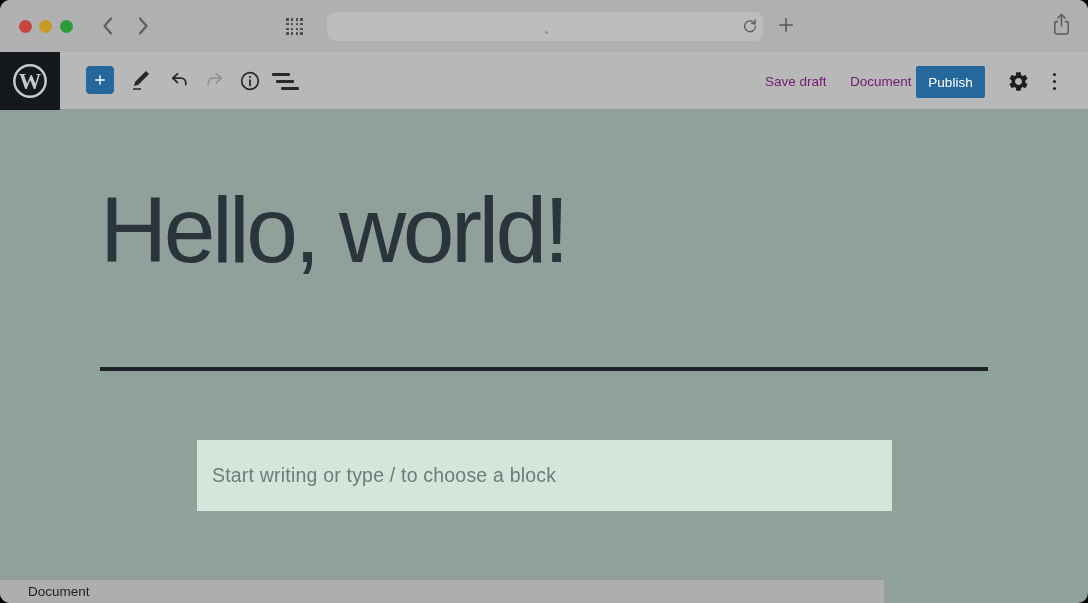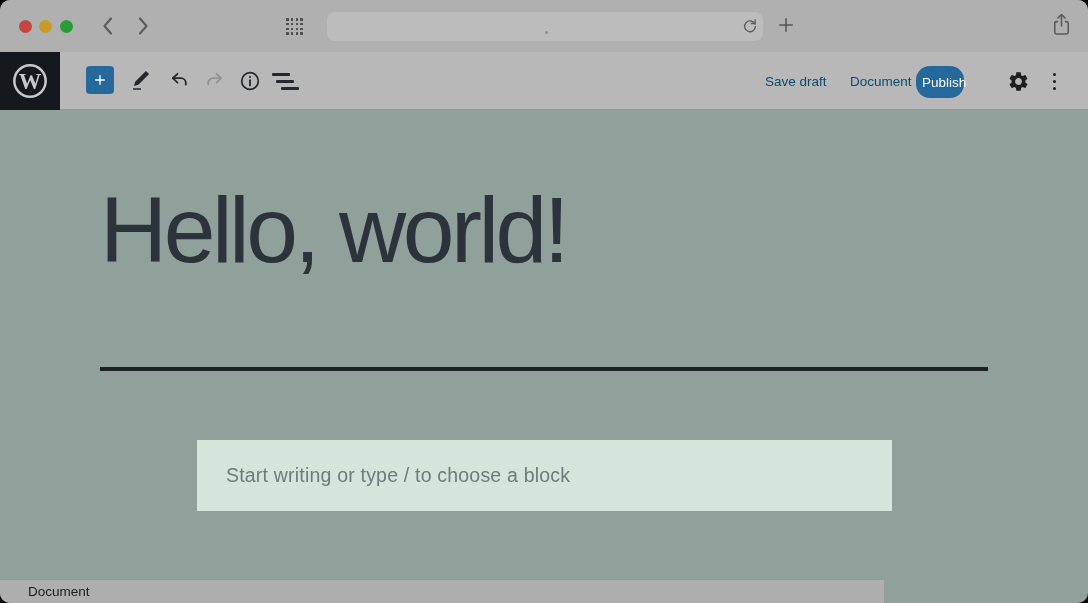--- a/index.html
+++ b/index.html
@@ -25,32 +25,32 @@
   .wp-toolbar{position:absolute;top:52px;left:0;width:1088px;height:58px;background:#b8b8b8;border-bottom:1px solid rgba(0,0,0,0.18);box-sizing:border-box;}
   .wp-logo{position:absolute;left:0;top:0;width:60px;height:58px;background:#15181c;border:none;display:flex;align-items:center;justify-content:center;}
   .inserter{position:absolute;left:86px;top:14px;width:28px;height:28px;background:#24689c;border:none;border-radius:4px;color:#fff;display:flex;align-items:center;justify-content:center;}
   .tbtn{position:absolute;top:11px;width:36px;height:36px;background:none;border:none;display:flex;align-items:center;justify-content:center;padding:0;}
   .b-pencil{left:123px;} .b-undo{left:161px;} .b-redo{left:197px;} .b-info{left:232px;} .b-list{left:268px;}
   .listview{width:28px;height:17px;position:relative;}
   .listview i{position:absolute;height:3px;background:#25292e;border-radius:1px;}
   .listview i:nth-child(1){left:0;top:0;width:18px;}
   .listview i:nth-child(2){left:4px;top:7px;width:18px;}
   .listview i:nth-child(3){left:9px;top:14px;width:18px;}
-  .txtbtn{position:absolute;top:22px;background:none;border:none;font-size:13.5px;color:#0c4a6e;padding:0;font-family:"Liberation Sans",sans-serif;}
+  .txtbtn{position:absolute;top:22px;background:none;border:none;font-size:13.5px;color:#701a75;padding:0;font-family:"Liberation Sans",sans-serif;}
   .savedraft{left:765px;} .preview{left:850px;}
-  .publish{position:absolute;left:916px;top:14px;width:48px;height:32px;background:#24689c;color:#fff;border:none;border-radius:14px;font-size:13.5px;font-family:"Liberation Sans",sans-serif;}
+  .publish{position:absolute;left:916px;top:14px;width:69px;height:32px;background:#24689c;color:#fff;border:none;border-radius:2px;font-size:13.5px;font-family:"Liberation Sans",sans-serif;}
   .b-gear{left:1000px;} .b-dots{left:1036px;}
   .vdots{display:flex;flex-direction:column;gap:4px;}
   .vdots i{width:3px;height:3px;border-radius:50%;background:#1e1e1e;}
 
   
   .canvas{position:absolute;top:110px;left:0;width:1088px;height:469px;background:#90a09a;text-align:right;}
   .post-title{position:absolute;left:100px;top:74px;font-size:93px;line-height:1;letter-spacing:-3.5px;color:#2b333b;font-weight:400;white-space:nowrap;}
   .divider{position:absolute;left:100px;top:257px;width:888px;height:4px;background:#1b2127;}
-  .para-block{position:absolute;left:197px;top:330px;width:695px;height:71px;background:#d4e5dc;display:flex;align-items:center;box-sizing:border-box;padding-left:29px;}
+  .para-block{position:absolute;left:197px;top:330px;width:695px;height:71px;background:#d4e5dc;display:flex;align-items:center;box-sizing:border-box;padding-left:15px;}
   .para-block span{font-size:19.5px;color:#6d7c78;letter-spacing:0.2px;}
 
   
   .footer{position:absolute;top:579px;left:0;width:884px;height:24px;background:#aeaeae;display:flex;align-items:center;border-top:1px solid rgba(0,0,0,0.12);box-sizing:border-box;}
   .footer button{background:none;border:none;font-size:13.5px;color:#1e1e1e;margin-left:28px;padding:0;font-family:"Liberation Sans",sans-serif;}
 </style>
 </head>
 <body>
 
 <div class="window">

